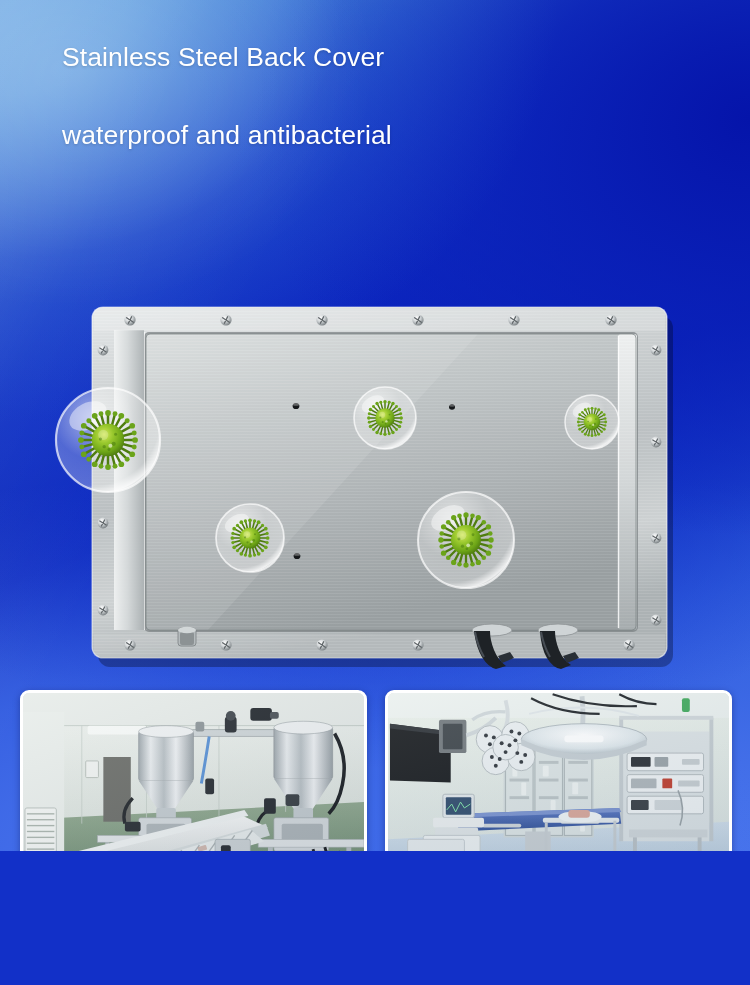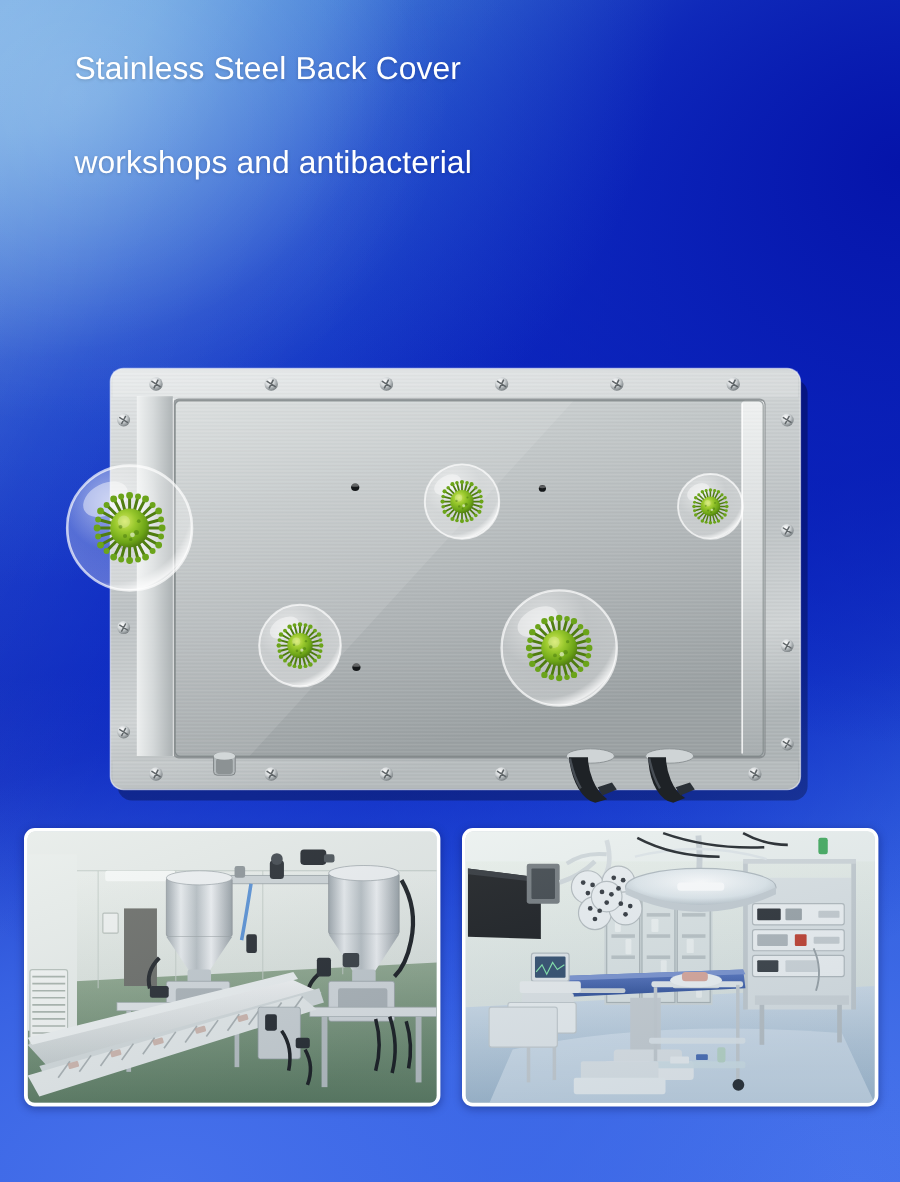--- a/index.html
+++ b/index.html
@@ -7,21 +7,21 @@
   body {
     font-family: "Liberation Sans", sans-serif;
     overflow:hidden;
     position:relative;
     background: #1230c8;
   }
 
   
   #stage{
     position:absolute; inset:0;
-    width:750px; height:985px;
+    width:750px; height:851px;
     overflow:hidden;
     background:
       radial-gradient(120% 80% at 0% 0%,   rgba(96,160,225,1.00) 0%,  rgba(96,160,225,0.85) 14%, rgba(60,120,215,0.30) 38%, rgba(0,0,0,0) 62%),
       radial-gradient(95% 70% at 100% 14%, rgba(5,20,170,1.00) 0%,  rgba(8,28,180,0.80) 30%, rgba(0,0,0,0) 70%),
       radial-gradient(100% 62% at 50% 42%, rgba(10,34,190,0.95) 0%, rgba(13,44,200,0.55) 45%, rgba(0,0,0,0) 78%),
       radial-gradient(120% 62% at 18% 100%,rgba(70,112,235,1.00) 0%, rgba(62,105,232,0.80) 30%, rgba(0,0,0,0) 70%),
       radial-gradient(110% 60% at 95% 100%,rgba(72,116,236,1.00) 0%, rgba(60,104,230,0.70) 32%, rgba(0,0,0,0) 72%),
       linear-gradient(160deg, #4e93dc 0%, #1d47c9 28%, #0c25b6 52%, #2a58d8 76%, #4a78e8 100%);
   }
   
@@ -76,21 +76,21 @@
   .shot svg{ display:block; width:100%; height:100%; }
 </style>
 </head>
 <body>
 
 <div id="stage">
   <div id="sheen"></div>
 
   <div id="headline">
     <div class="hl l1">Stainless Steel Back Cover</div>
-    <div class="hl l2">workshops and antibacterial</div>
+    <div class="hl l2">waterproof and antibacterial</div>
   </div>
 
   <div id="product">
     <svg viewBox="0 0 625 385" preserveAspectRatio="none">
       <defs>
 
         <linearGradient id="gFrame" x1="0" y1="0" x2="0.25" y2="1">
           <stop offset="0%" stop-color="#e6e9ea"></stop>
           <stop offset="22%" stop-color="#d2d6d7"></stop>
           <stop offset="55%" stop-color="#bdc2c4"></stop>

